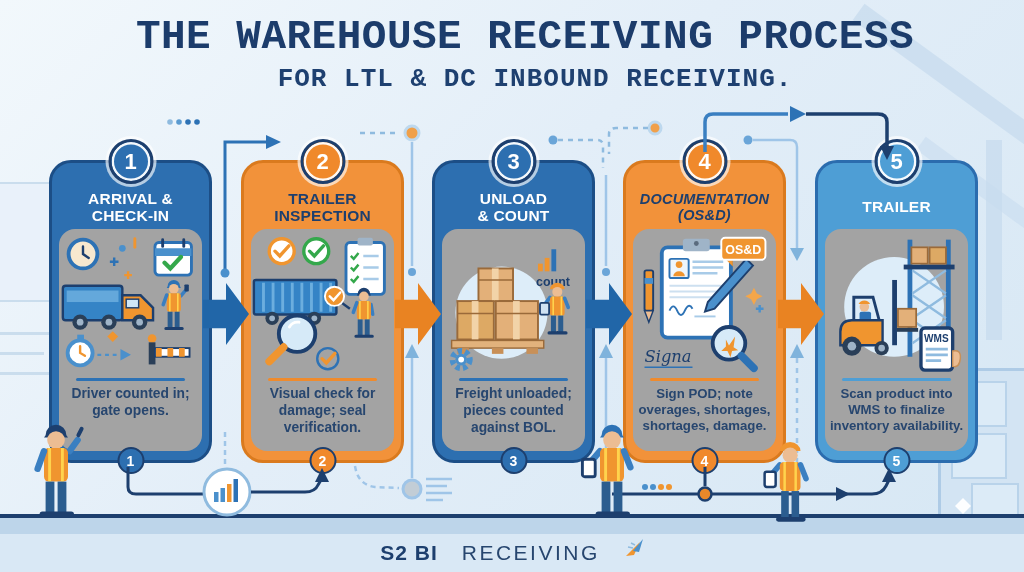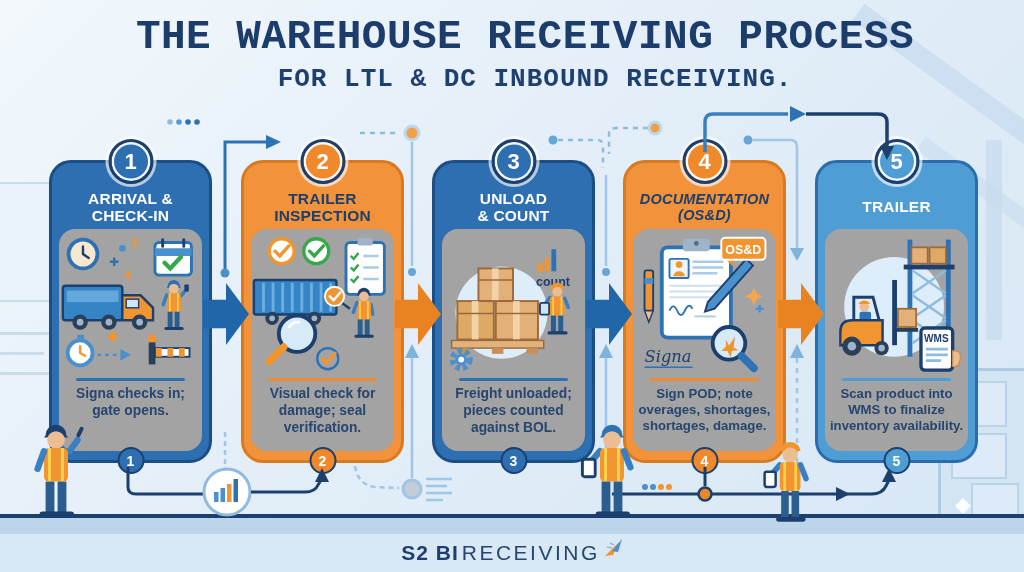--- a/index.html
+++ b/index.html
@@ -44,21 +44,21 @@
   .d-blue{background:#2d72b5;} .d-lblue{background:#4e9ed5;} .d-orange{background:#ef8b2d;}
   .desc{font-size:13.8px;font-weight:700;color:#27466f;text-align:center;line-height:1.22;padding:0 4px;}
   
   .flow-arrow{position:absolute;top:283px;width:46px;height:62px;z-index:4;
     clip-path:polygon(0 27%,50% 27%,50% 0,100% 50%,50% 100%,50% 73%,0 73%);}
   .a-blue{background:#2166a8;} .a-orange{background:#e98322;}
   
   .floor{position:absolute;left:0;right:0;top:514px;height:4px;background:#1d3f6e;z-index:2;}
   .band{position:absolute;left:0;right:0;top:518px;height:16px;background:#bdd5ea;z-index:2;}
   .footer{position:absolute;left:0;right:0;top:534px;bottom:0;background:#d9e8f5;z-index:2;
-    display:flex;align-items:center;justify-content:center;gap:3px;}
+    display:flex;align-items:center;justify-content:center;gap:24px;}
   .brand-bold{font-size:21px;font-weight:800;letter-spacing:1px;color:#1d3f6e;}
   .brand-light{font-size:21px;font-weight:400;letter-spacing:2.5px;color:#27466f;}
   
   #overlay{position:absolute;inset:0;z-index:5;pointer-events:none;}
 </style>
 </head>
 <body>
 
 <div id="page">
 
@@ -139,21 +139,21 @@
           <path d="M64 122 l11 6 -11 6 z" fill="#4a90cc"></path>
         </g>
         <g>
           <circle cx="97" cy="111" r="4.5" fill="#f0952f"></circle>
           <rect x="93.5" y="115" width="7" height="23" fill="#2a3f58"></rect>
           <rect x="100" y="121" width="36" height="9" fill="#fff" stroke="#1d3f6e" stroke-width="2"></rect>
           <path d="M104 121 v9 M116 121 v9 M128 121 v9" stroke="#f0952f" stroke-width="6"></path>
         </g>
       </svg>
       <div class="divider d-blue"></div>
-      <div class="desc">Signa checks in; gate opens.</div>
+      <div class="desc">Driver counted in; gate opens.</div>
     </div>
     <div class="badge-bottom b-blue">1</div>
   </div>
 
   <div class="card t-orange" style="left:241px;">
     <div class="badge-top b-orange">2</div>
     <div class="card-head">
       <div>
           <span>TRAILER</span>
           <span>INSPECTION</span>

